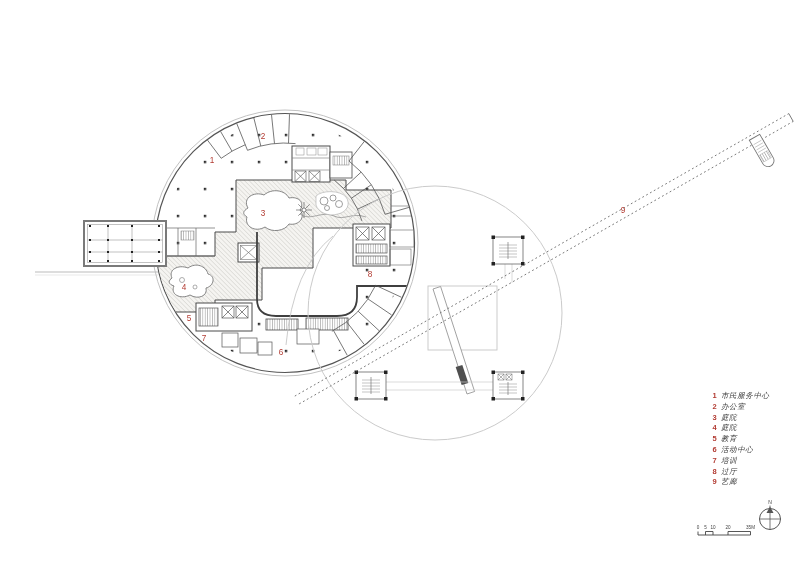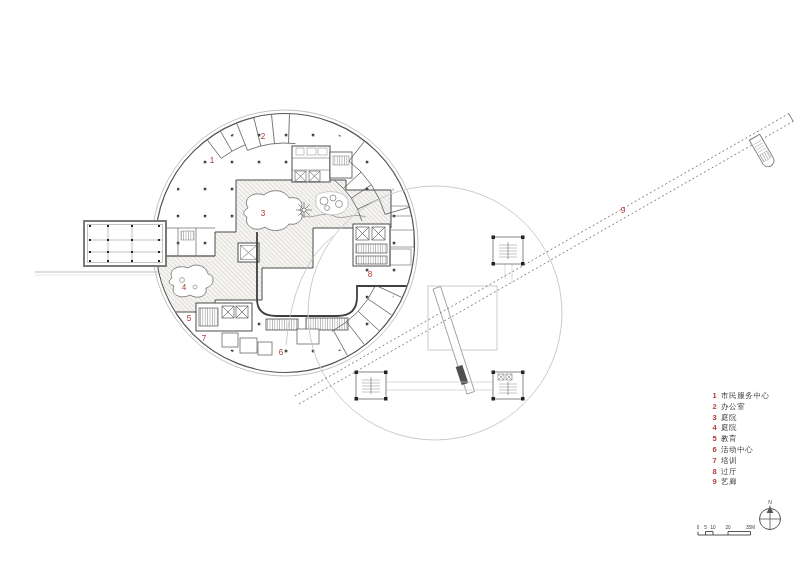--- a/index.html
+++ b/index.html
@@ -1,21 +1,21 @@
 <!DOCTYPE html>
 <html><head>
 <meta charset="utf-8">
 <style>
   html,body{margin:0;padding:0;background:#ffffff;width:800px;height:566px;overflow:hidden;}
   #stage{position:relative;width:800px;height:566px;background:#ffffff;font-family:"Liberation Sans",sans-serif;}
   #plan-svg{position:absolute;left:0;top:0;}
   .legend{position:absolute;left:711px;top:391px;font-size:7.5px;line-height:10.8px;color:#3c3c3c;}
   .legend-row{display:flex;white-space:nowrap;align-items:baseline;}
   .legend-num{color:#b23a31;font-weight:700;width:7px;text-align:center;margin-right:3px;}
-  .legend-label{font-weight:500;letter-spacing:0.6px;}
+  .legend-label{font-weight:500;letter-spacing:0.6px;font-style:italic;}
 </style>
 </head>
 <body>
 
 <div id="stage">
 <svg id="plan-svg" width="800" height="566" viewBox="0 0 800 566">
   <defs>
     <pattern id="hatch" patternUnits="userSpaceOnUse" width="3.2" height="3.2" patternTransform="rotate(-45)">
       <rect width="3.2" height="3.2" fill="#f5f4f1"></rect>
       <line x1="0" y1="0" x2="0" y2="3.2" stroke="#aeaba6" stroke-width="0.55"></line>

